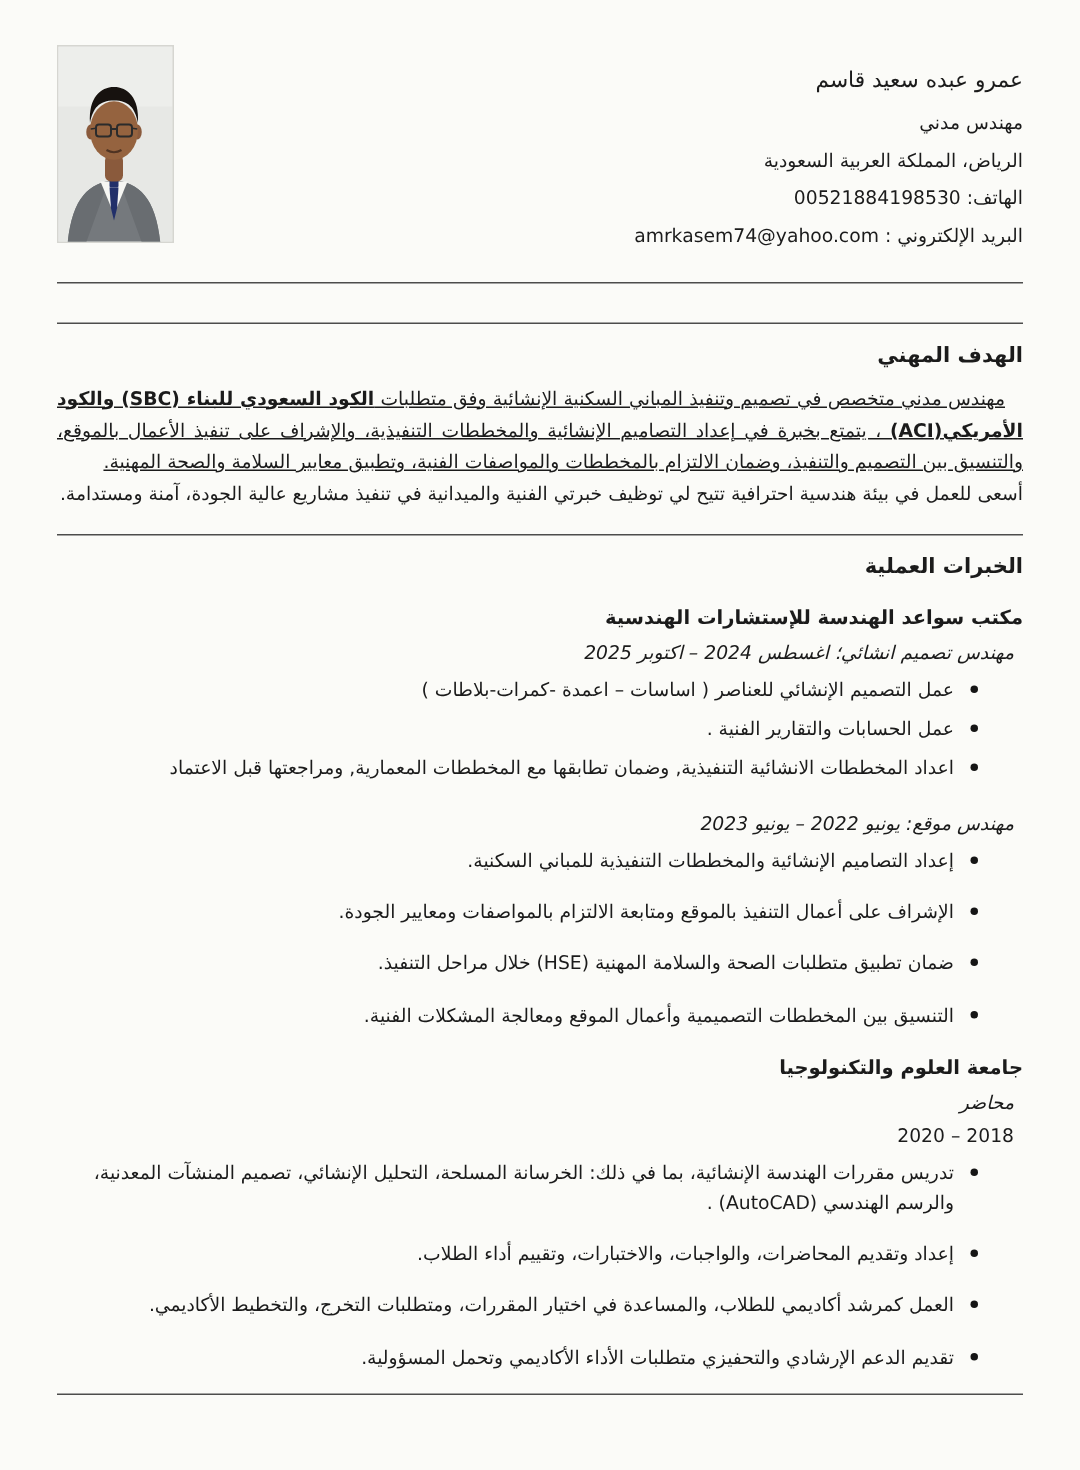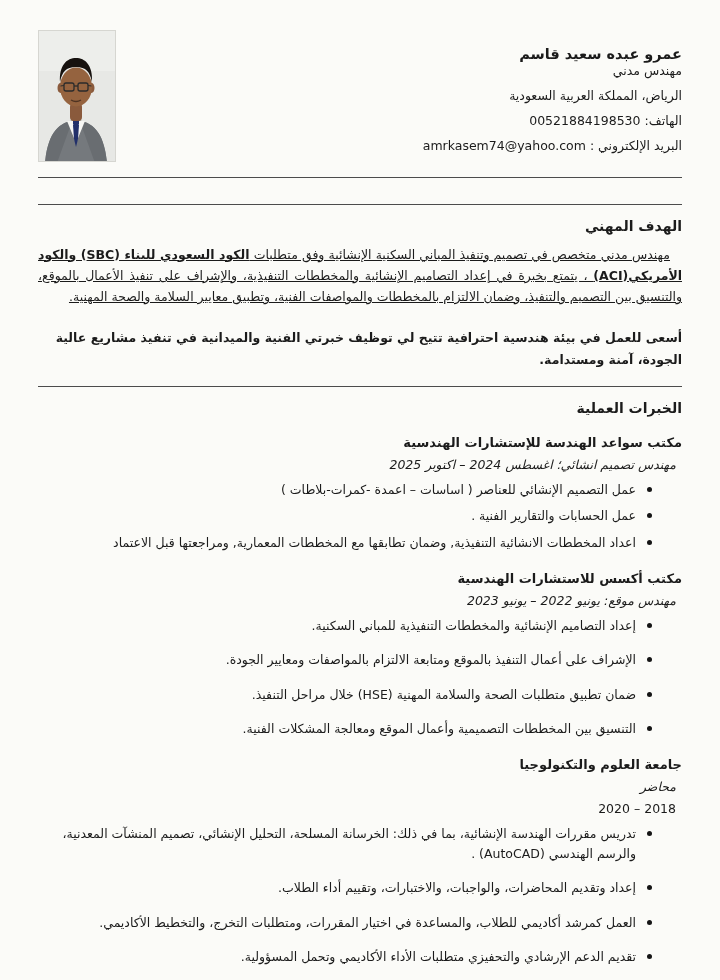--- a/index.html
+++ b/index.html
@@ -15,21 +15,21 @@
   }
   .page { padding: 30px 38px 0 38px; }
 
   
   .header {
     display: flex;
     justify-content: space-between;
     align-items: flex-start;
   }
   .header-info { padding-top: 16px; text-align: right; }
-  .name { font-size: 14.5px; font-weight: bold; margin-bottom: 0; }
+  .name { font-size: 14.5px; font-weight: normal; margin-bottom: 11px; }
   .hline { font-size: 12.5px; margin-bottom: 7px; line-height: 1.45; }
   .photo {
     width: 78px; height: 132px;
     background: #e8e9e6;
     border: 1px solid #d6d6d1;
     overflow: hidden;
     flex: none;
   }
   .photo svg { display: block; }
 
@@ -37,21 +37,21 @@
   .rule { border: none; border-top: 1px solid #4c4c4c; height: 0; margin: 0; }
   .rule-after-header { margin-top: 14px; }
   .rule-pre-section  { margin-top: 26px; }
   .rule-mid          { margin-top: 16px; }
   .rule-bottom       { margin-top: 12px; }
 
   
   h2.sec-heading { font-size: 14px; font-weight: bold; margin: 13px 0 10px 0; }
   .objective p { font-size: 12.5px; line-height: 1.7; margin: 0; }
   .objective .p1 { text-align: justify; text-indent: 12px; text-decoration: underline; }
-  .objective .p2 { margin-top: 20px; font-weight: bold; }
+  .objective .p2 { margin-top: 0; }
   .emph { font-weight: bold; }
 
   h3.company { font-size: 13px; font-weight: bold; margin: 13px 0 7px 0; }
   .role { font-size: 12.5px; font-style: italic; margin: 0 6px 7px 0; }
   .dates { font-size: 12.5px; margin: 0 6px 8px 0; }
 
   ul.blist { list-style: none; margin: 8px 28px 0 0; padding: 0; }
   ul.blist li {
     position: relative;
     padding-right: 18px;
@@ -142,21 +142,20 @@
       <h3 class="company">مكتب سواعد الهندسة للإستشارات الهندسية</h3>
       <div class="role">مهندس تصميم انشائي؛ اغسطس 2024 – اكتوبر 2025</div>
       <ul class="blist tight">
         <li>عمل التصميم الإنشائي للعناصر ( اساسات – اعمدة -كمرات-بلاطات )</li>
         <li>عمل الحسابات والتقارير الفنية .</li>
         <li>اعداد المخططات الانشائية التنفيذية, وضمان تطابقها مع المخططات المعمارية, ومراجعتها قبل الاعتماد</li>
       </ul>
     </div>
 
     <div class="job">
-      <h3 class="company">مكتب أكسس للاستشارات الهندسية</h3>
       <div class="role">مهندس موقع: يونيو 2022 – يونيو 2023</div>
       <ul class="blist spaced">
         <li>إعداد التصاميم الإنشائية والمخططات التنفيذية للمباني السكنية.</li>
         <li>الإشراف على أعمال التنفيذ بالموقع ومتابعة الالتزام بالمواصفات ومعايير الجودة.</li>
         <li>ضمان تطبيق متطلبات الصحة والسلامة المهنية (HSE) خلال مراحل التنفيذ.</li>
         <li>التنسيق بين المخططات التصميمية وأعمال الموقع ومعالجة المشكلات الفنية.</li>
       </ul>
     </div>
 
     <div class="job">

